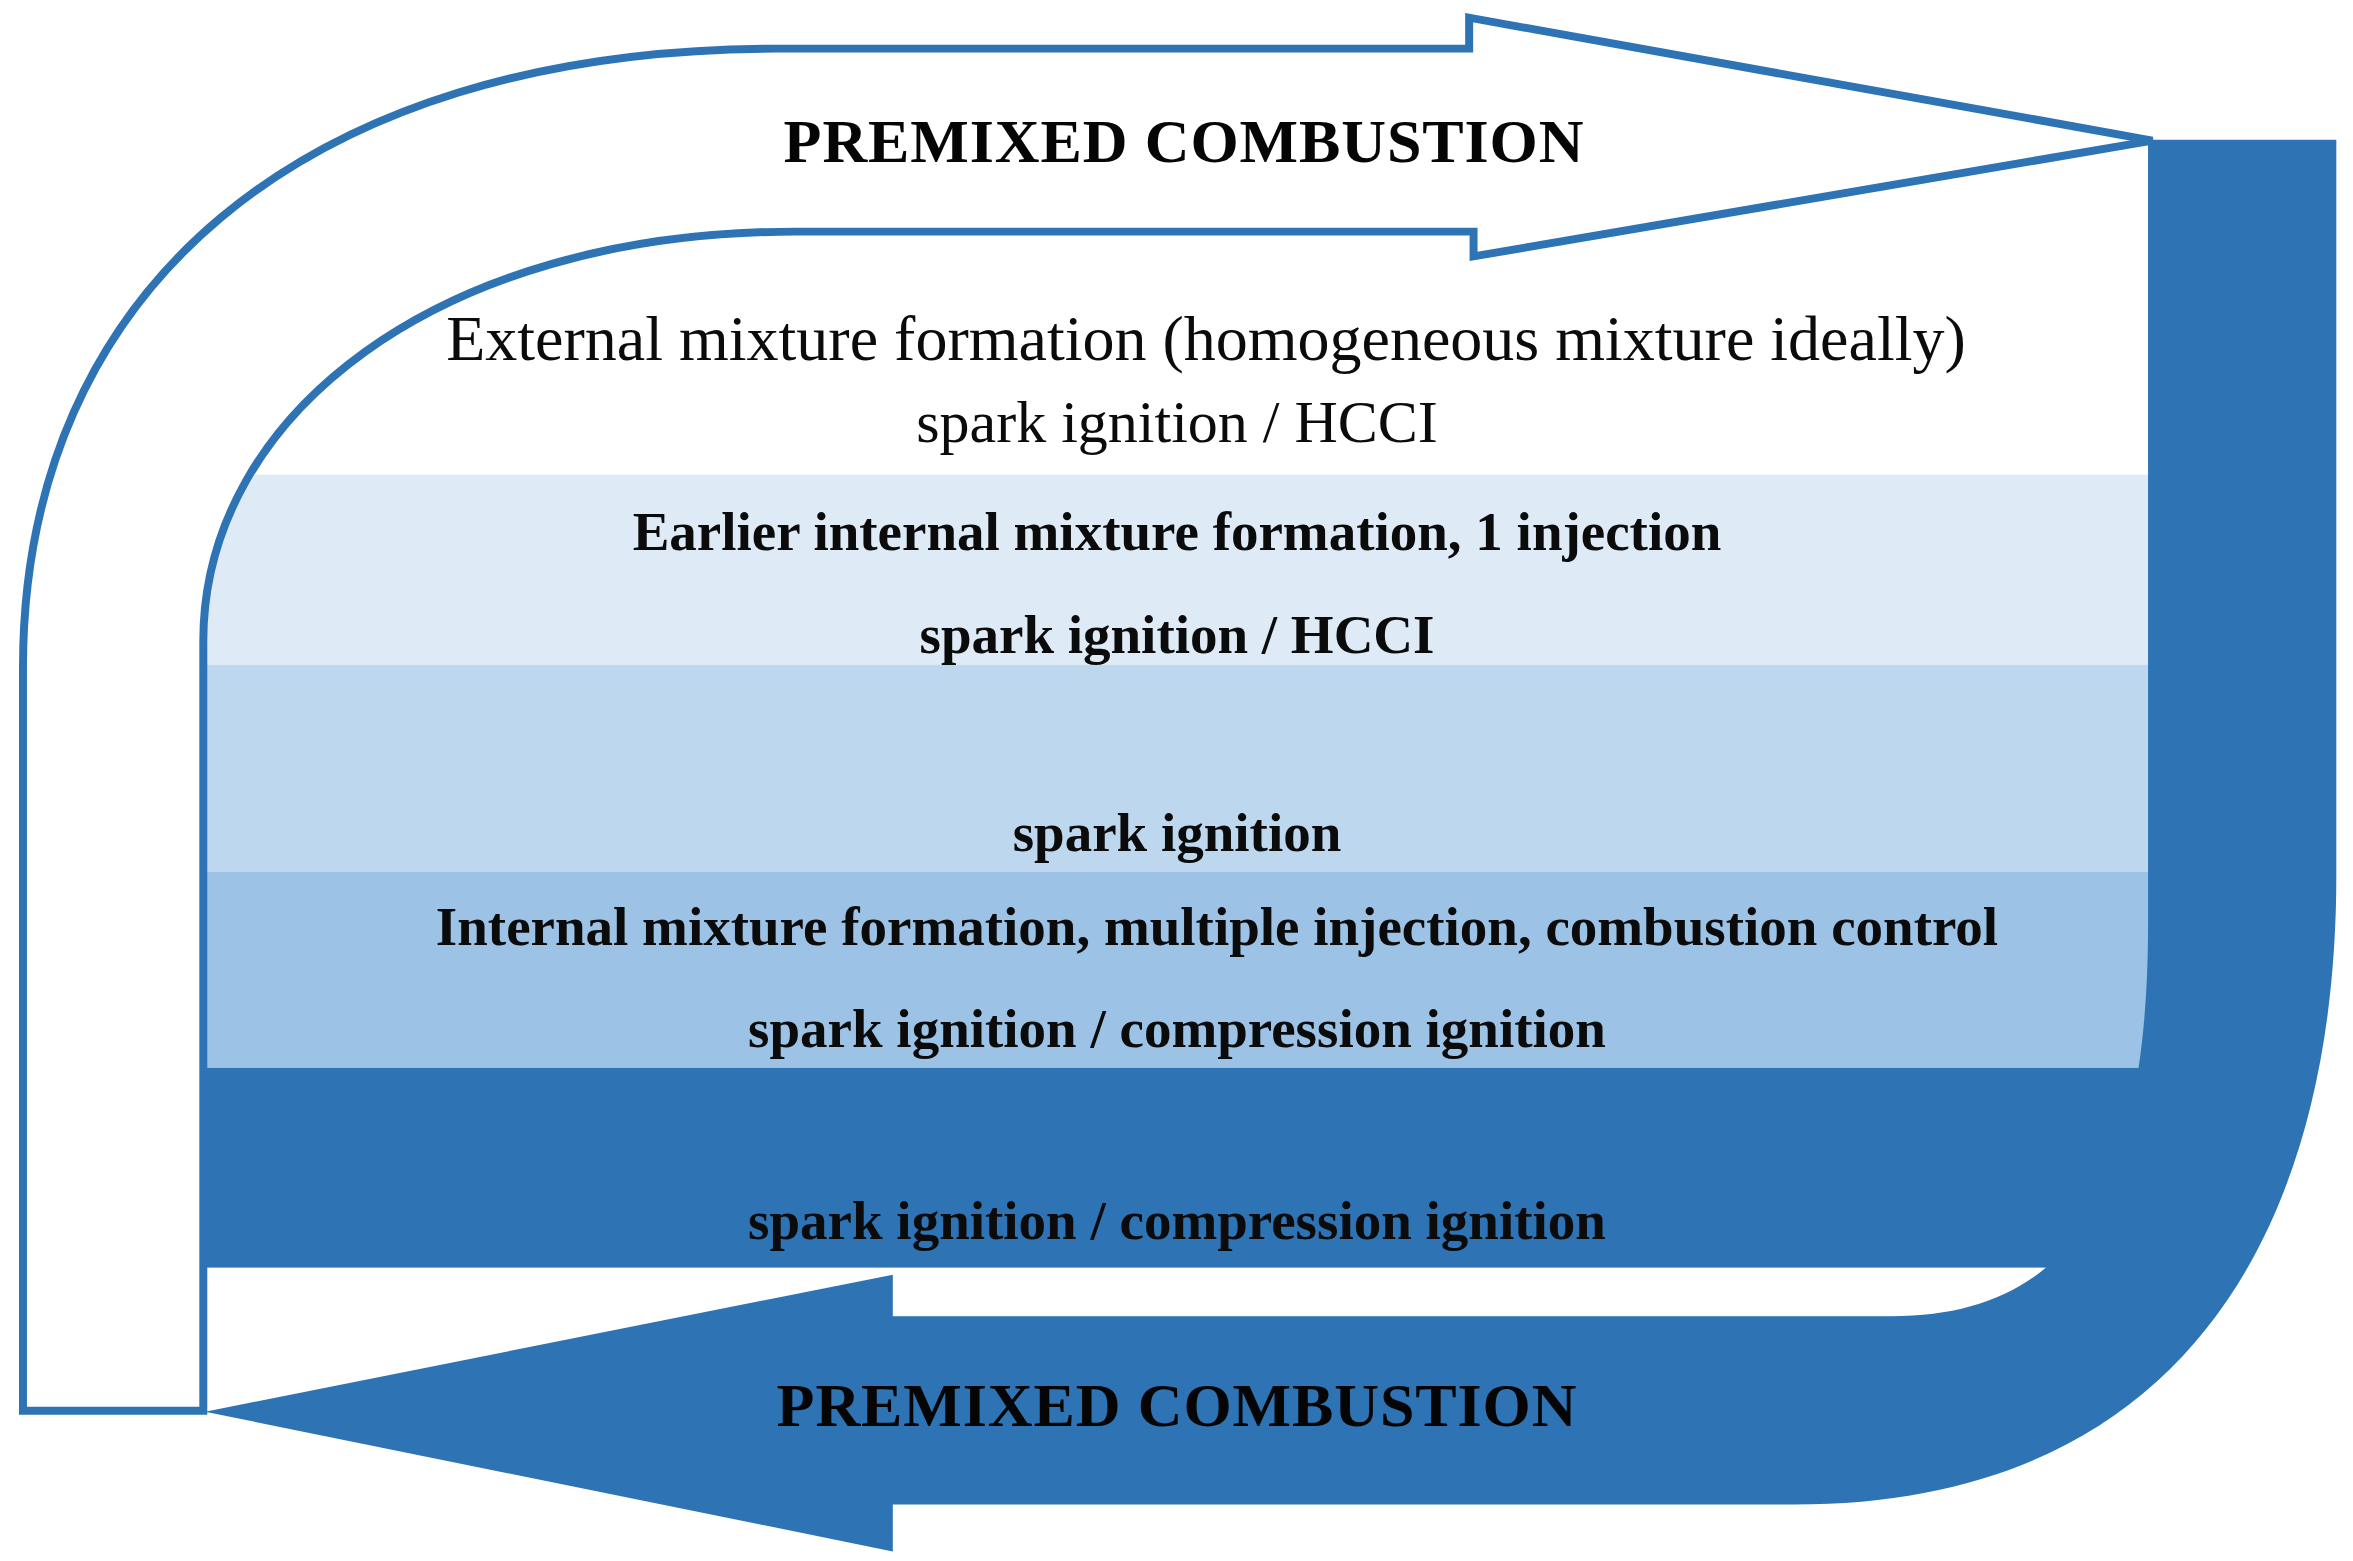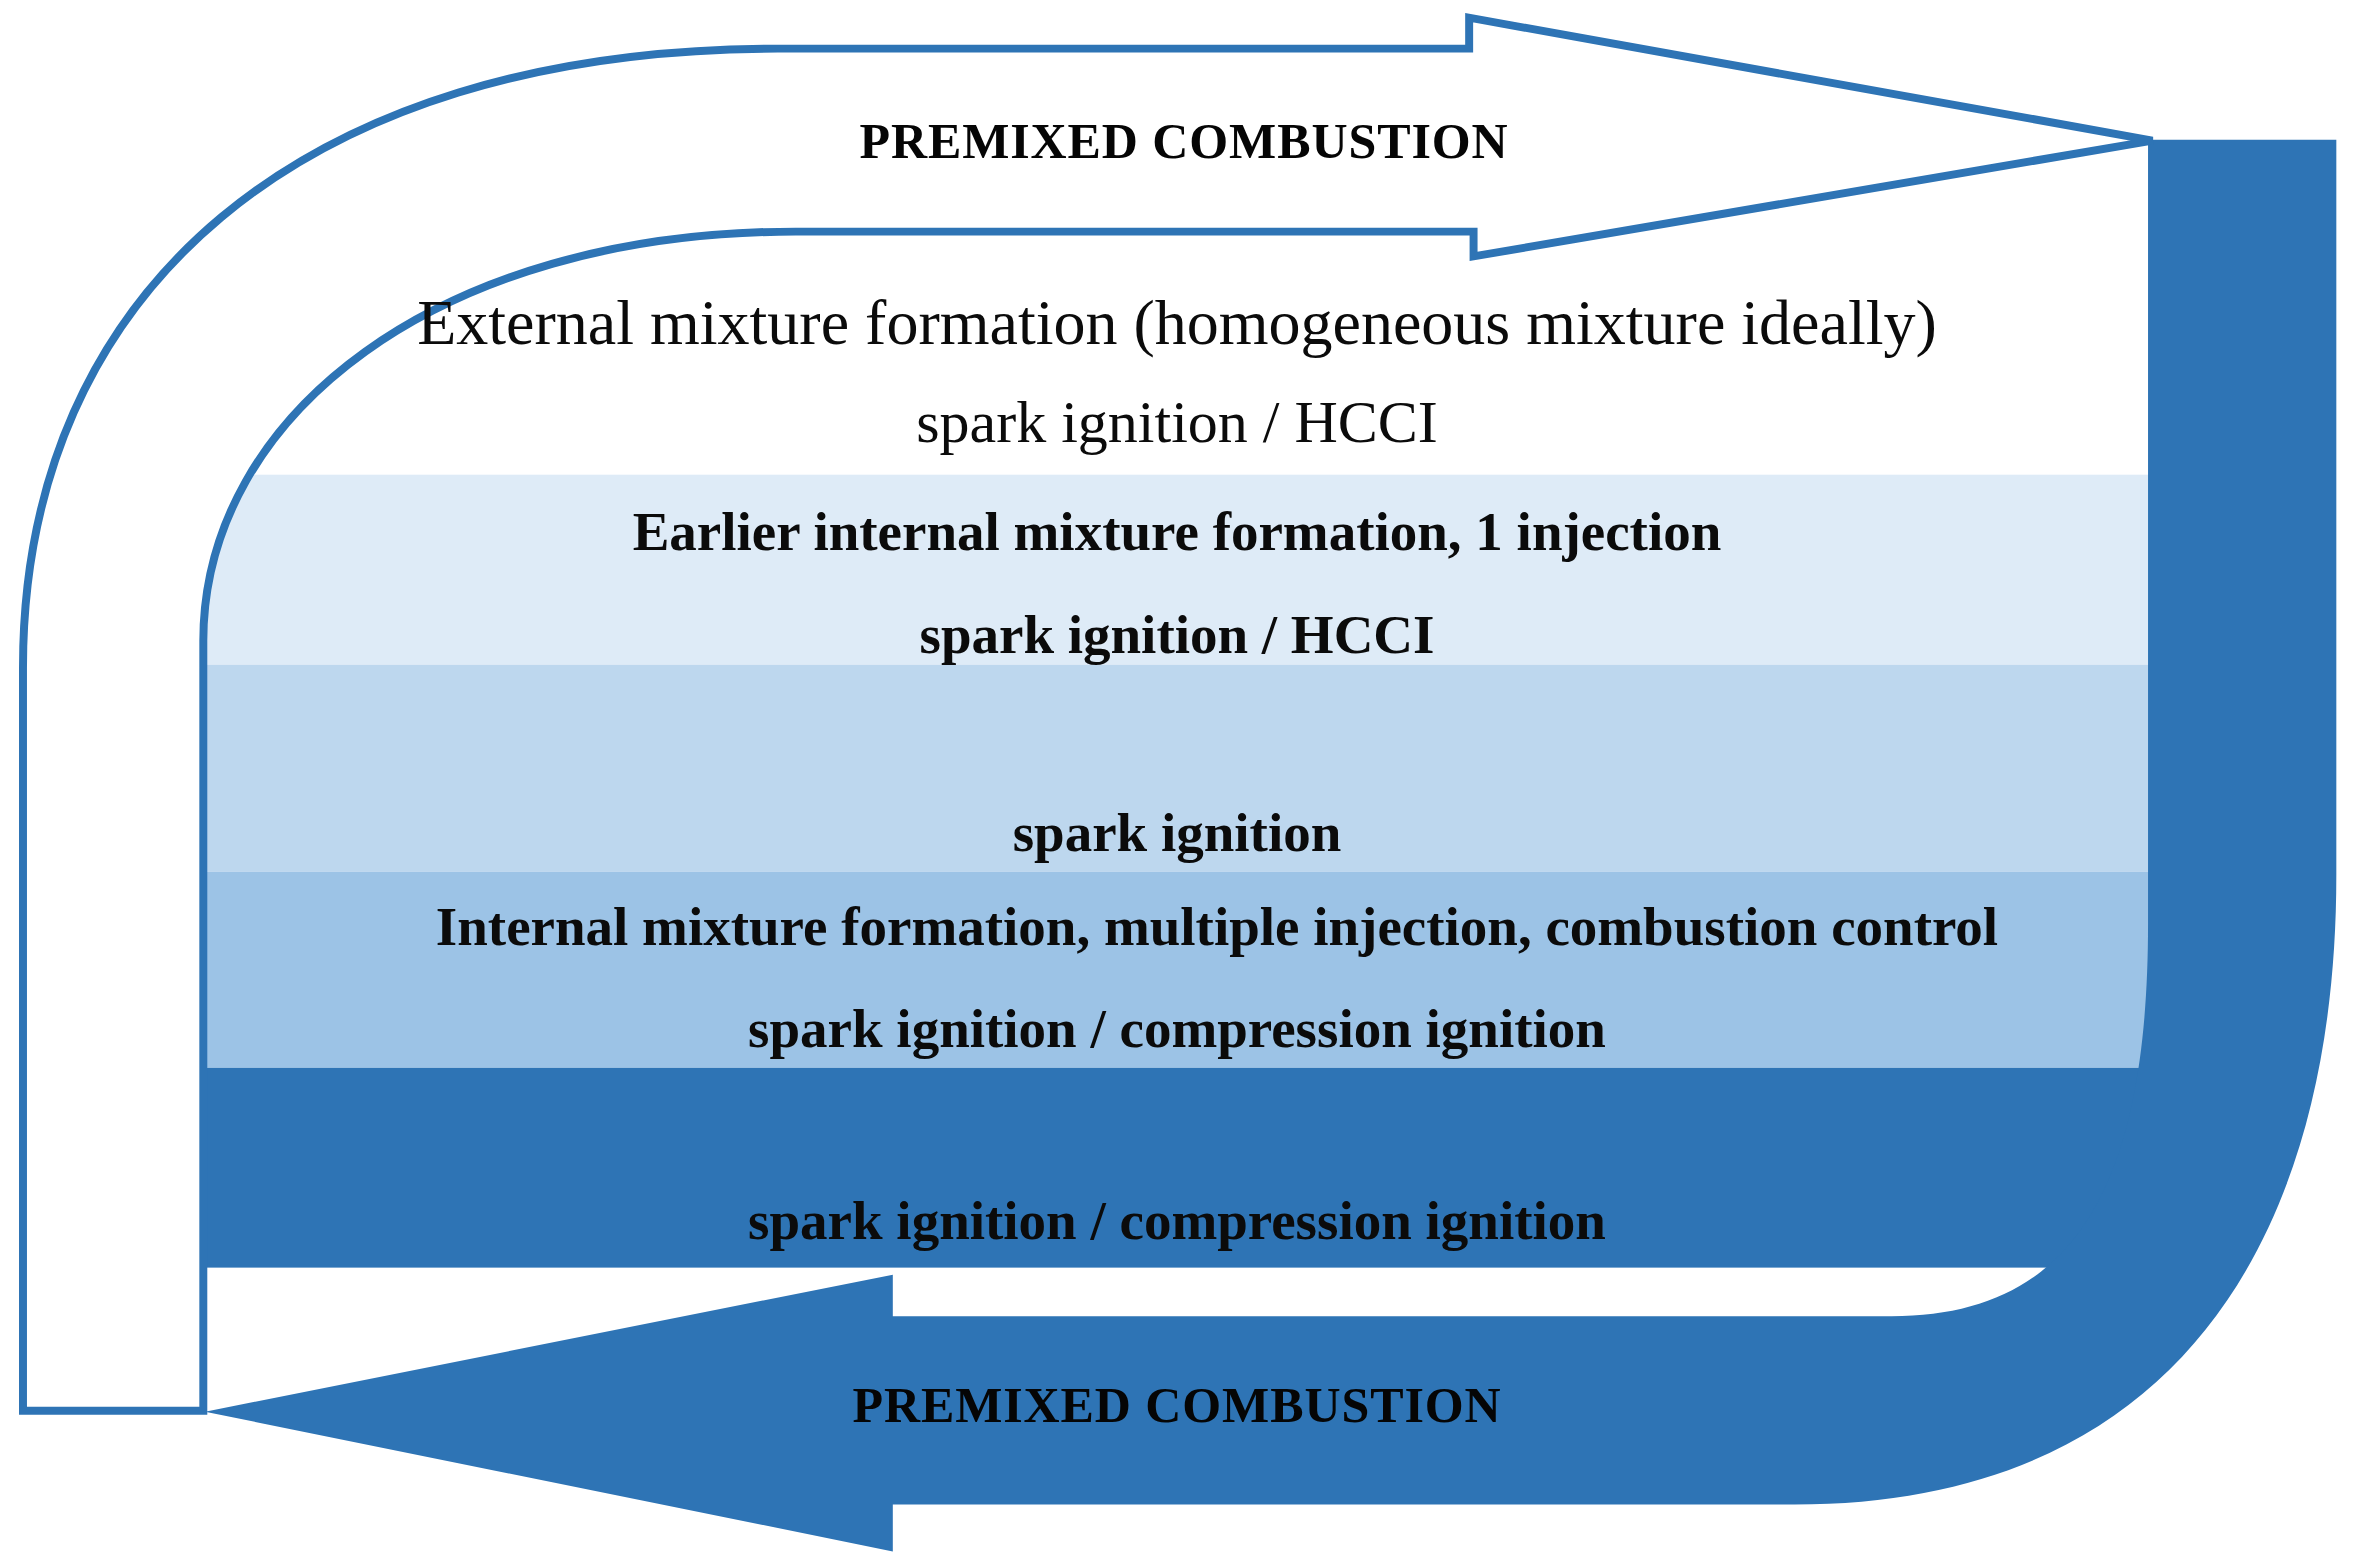--- a/index.html
+++ b/index.html
@@ -15,21 +15,21 @@
     position:absolute;
     left:1177px;
     transform:translate(-50%,-50%);
     white-space:nowrap;
     color:#0b0b0b;
     text-align:center;
   }
   .band-line-lg{font-size:64px;}
   .band-line-md{font-size:60px;}
   .band-line{font-size:55px;font-weight:bold;}
-  .arrow-label{font-weight:bold;font-size:50px;letter-spacing:0.9px;color:#050505;}
+  .arrow-label{font-weight:bold;font-size:62px;letter-spacing:0.9px;color:#050505;}
 </style>
 </head>
 <body>
 
 <div class="canvas">
 
   <svg class="layer" width="2354" height="1562" viewBox="0 0 2663 1767" xmlns="http://www.w3.org/2000/svg" aria-hidden="true">
 
     <rect x="232" y="537" width="2200" height="215" fill="#DEEBF7"></rect>
     <rect x="232" y="752" width="2200" height="234" fill="#BDD7EE"></rect>
@@ -58,21 +58,21 @@
              L 1667 290
              L 1667 262
              L 900 262
              C 495 262, 230 470, 230 725
              L 230 1596
              Z" stroke="#2E74B5"></path>
   </svg>
 
   <div class="t arrow-label" style="top:141px;left:1184px;">PREMIXED COMBUSTION</div>
 
-  <div class="t band-line-lg" style="top:323px;">External mixture formation (homogeneous mixture ideally)</div>
+  <div class="t band-line-lg" style="top:339px;margin-left:29px;">External mixture formation (homogeneous mixture ideally)</div>
   <div class="t band-line-md" style="top:422px;">spark ignition / HCCI</div>
 
   <div class="t band-line" style="top:531px;">Earlier internal mixture formation, 1 injection</div>
   <div class="t band-line" style="top:634px;">spark ignition / HCCI</div>
 
   <div class="t band-line" style="top:832px;">spark ignition</div>
 
   <div class="t band-line" style="top:926px;margin-left:40px;">Internal mixture formation, multiple injection, combustion control</div>
   <div class="t band-line" style="top:1028px;">spark ignition / compression ignition</div>
 

